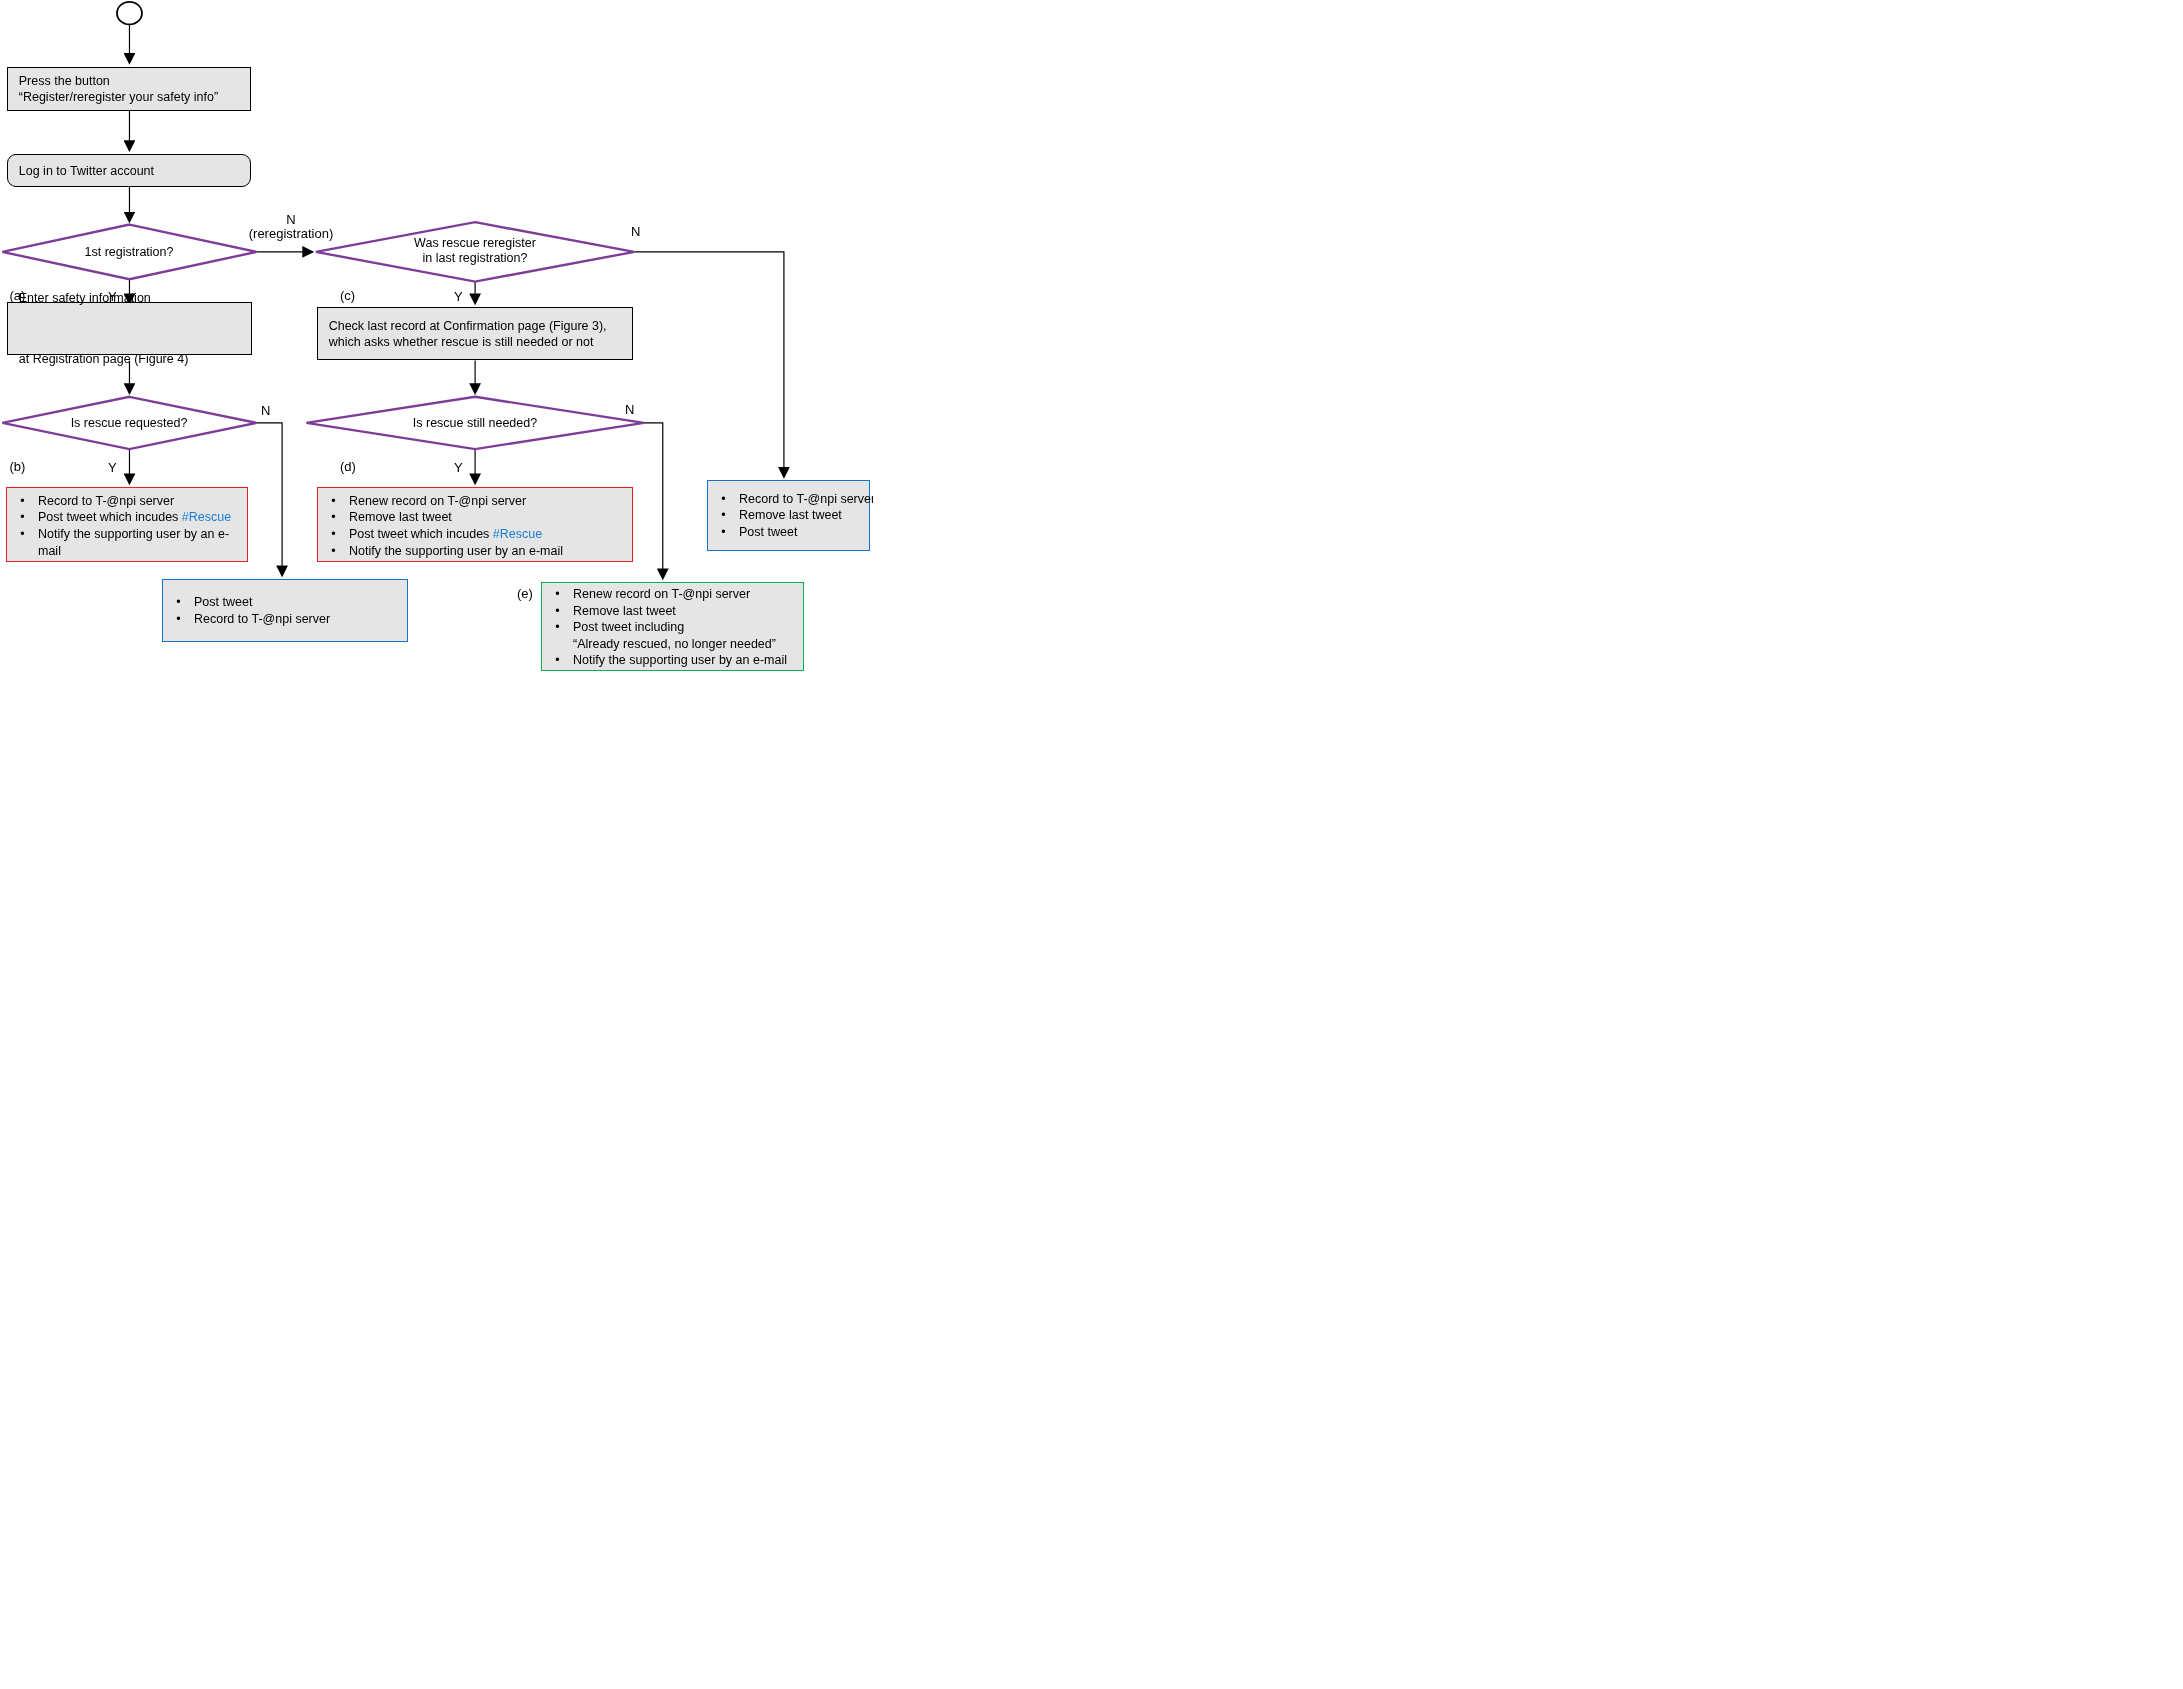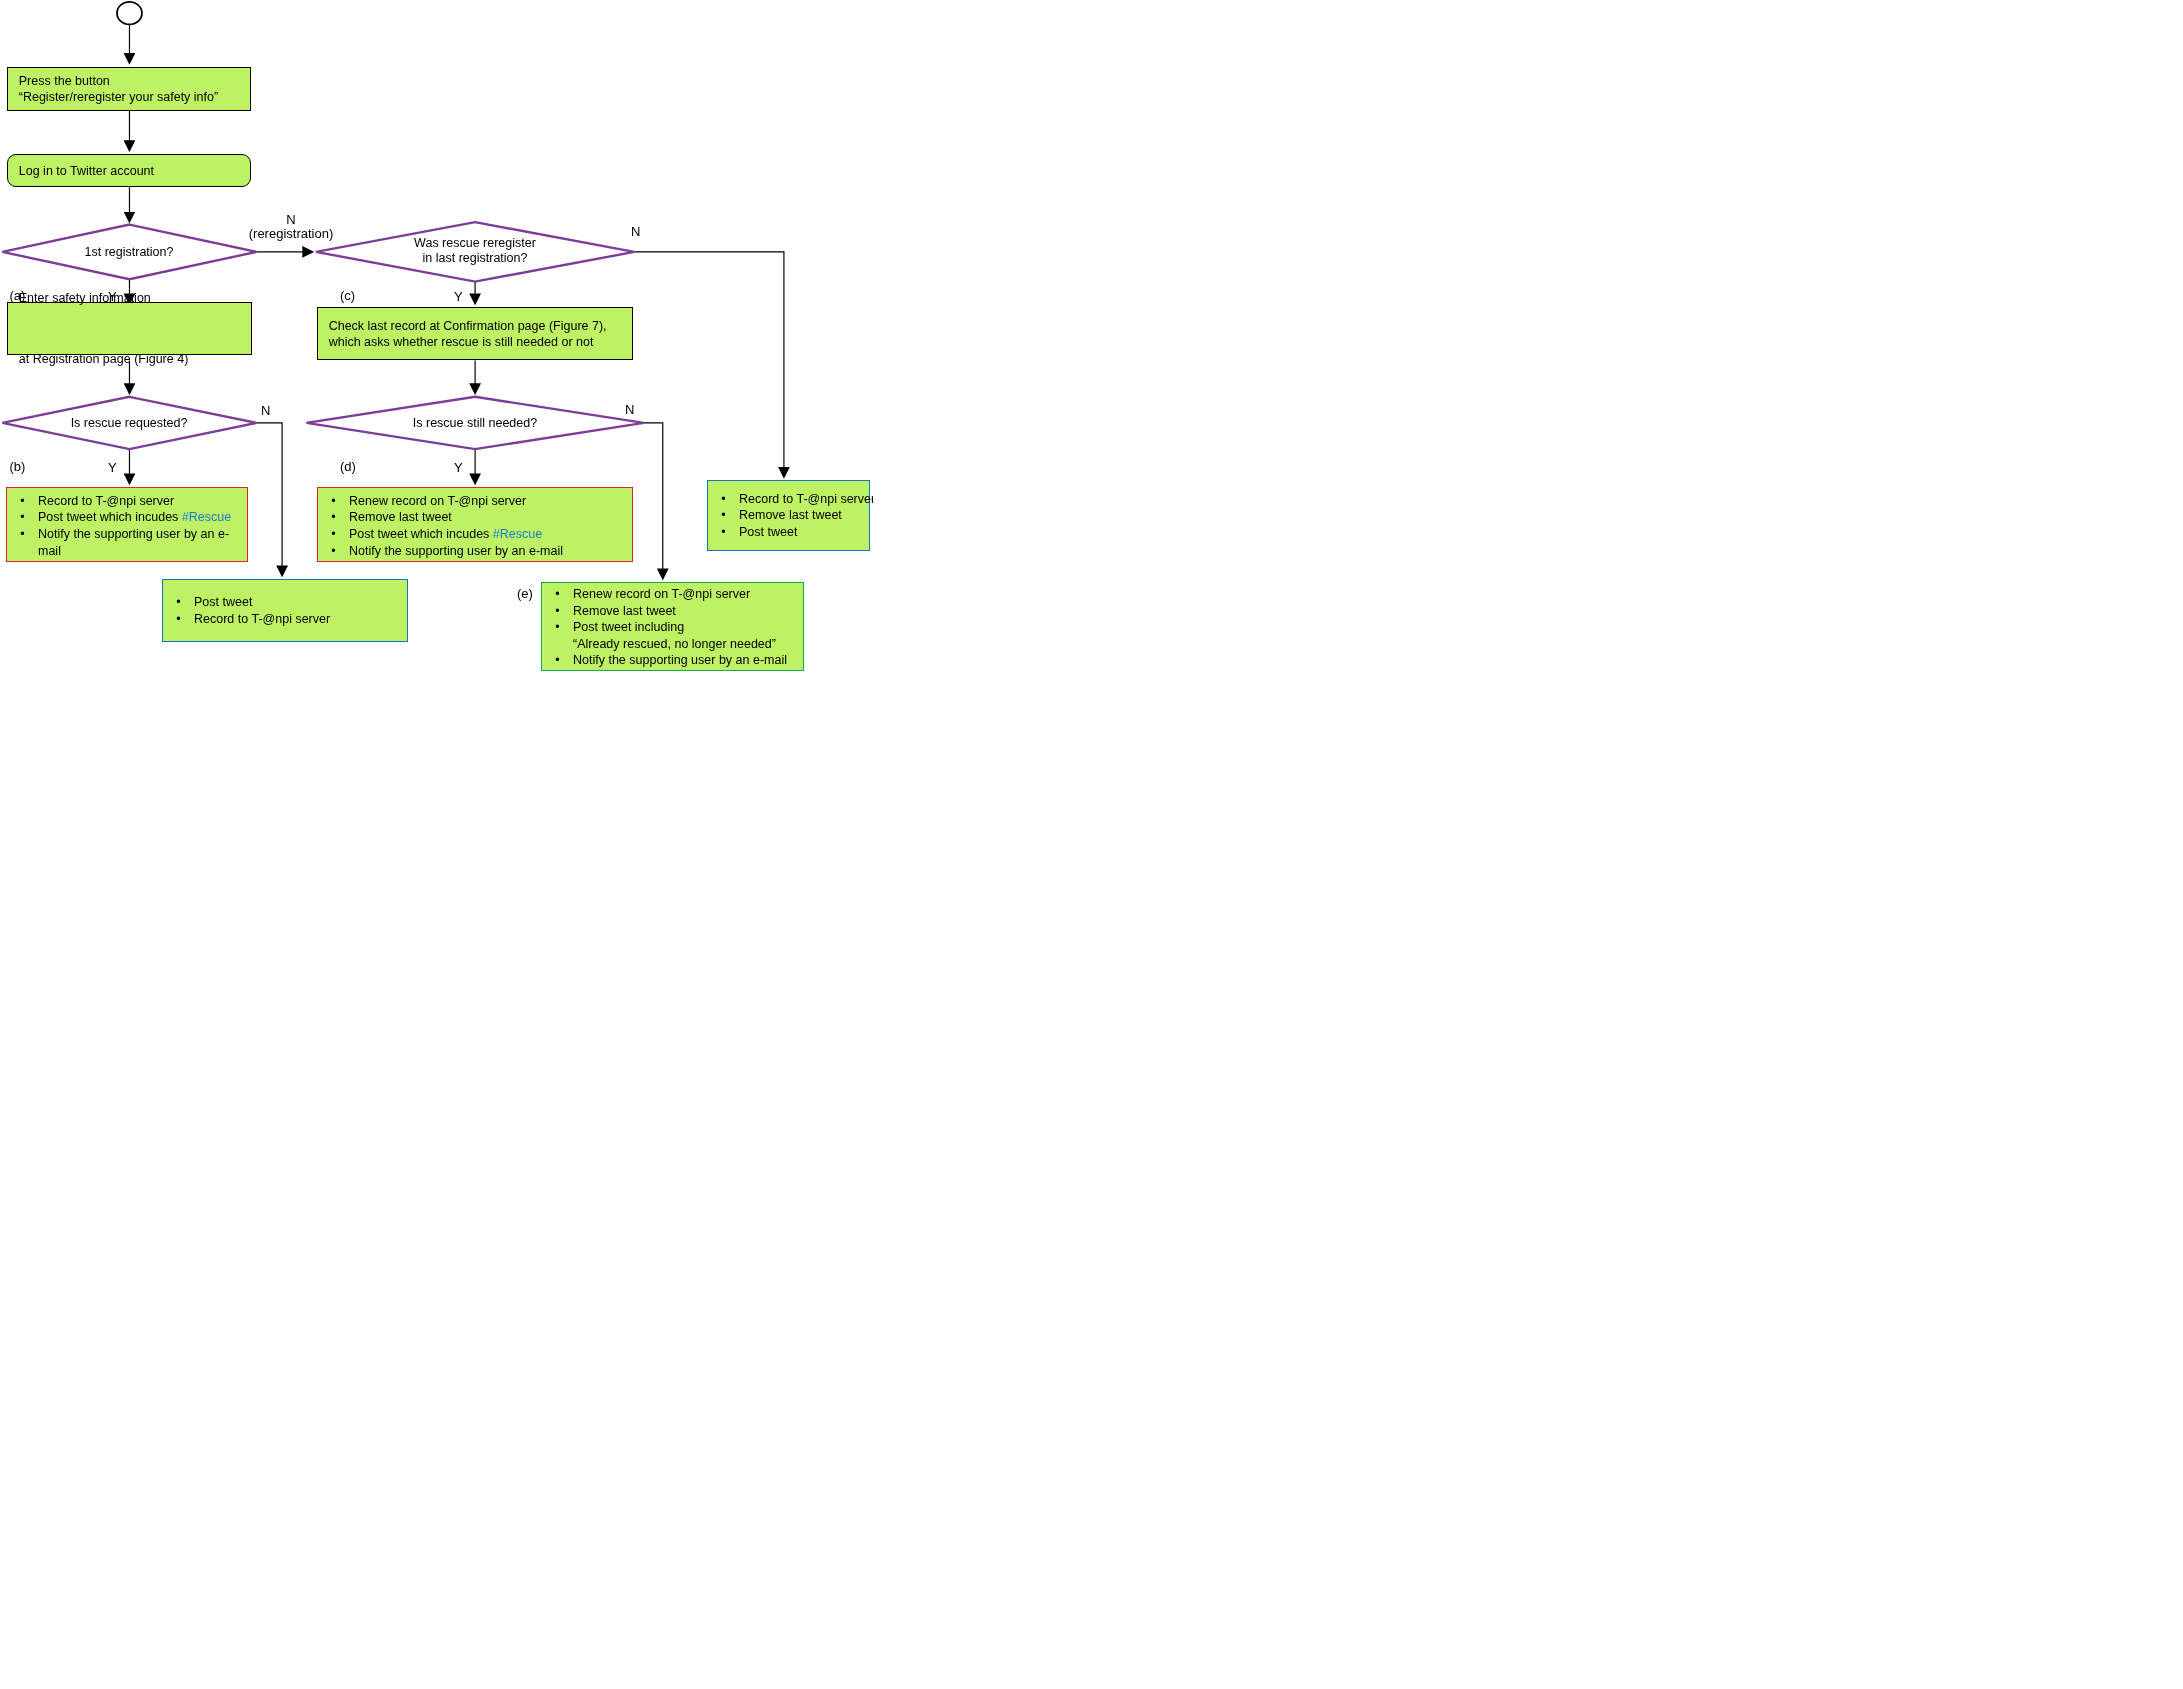--- a/index.html
+++ b/index.html
@@ -8,21 +8,21 @@
     width:873px;height:676px;
     background:#ffffff;
     font-family:"Liberation Sans", sans-serif;
     color:#000;
     overflow:hidden;
   }
   #wires{position:absolute;left:0;top:0;width:873px;height:676px;}
   .box{
     position:absolute;
     box-sizing:border-box;
-    background:#bef264;
+    background:#e5e5e5;
     display:flex;
     flex-direction:column;
     justify-content:center;
     font-size:12.5px;
     line-height:16px;
   }
   .box.black{border:1.8px solid #000;}
   .box.red{border:1.8px solid #ec1c24;}
   .box.blue{border:1.8px solid #1273c8;}
   .box.green{border:1.8px solid #0eb04e;}
@@ -97,21 +97,21 @@
   <div class="box black" style="left:7.1px;top:154px;width:244px;height:33px;border-radius:9px;">
     <div class="ln">Log in to Twitter account</div>
   </div>
 
   <div class="box black" style="left:7.1px;top:302px;width:245px;height:53px;gap:45px;">
     <div class="ln">Enter safety information</div>
     <div class="ln">at Registration page (Figure 4)</div>
   </div>
 
   <div class="box black" style="left:317px;top:307px;width:316px;height:53px;">
-    <div class="ln">Check last record at Confirmation page (Figure 7),</div>
+    <div class="ln">Check last record at Confirmation page (Figure 3),</div>
     <div class="ln">which asks whether rescue is still needed or not</div>
   </div>
 
   <div class="box red" style="left:6px;top:487px;width:242px;height:75px;justify-content:flex-start;padding-top:4.8px;">
     <div class="rows">
       <div class="row">
           <span class="bul">•</span>
           <span>Record to T-@npi server</span>
         </div>
       <div class="row">

